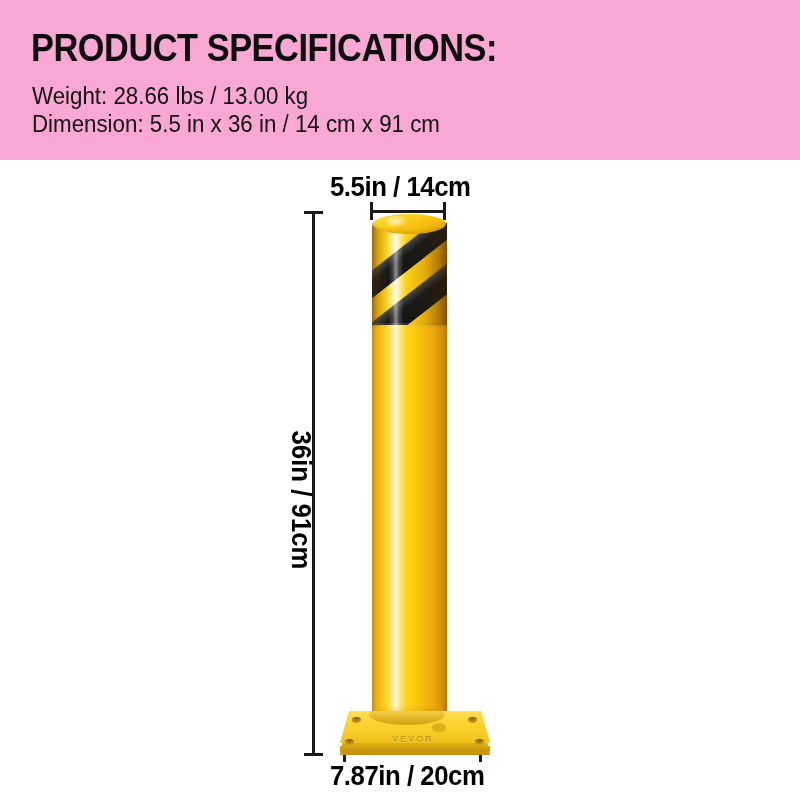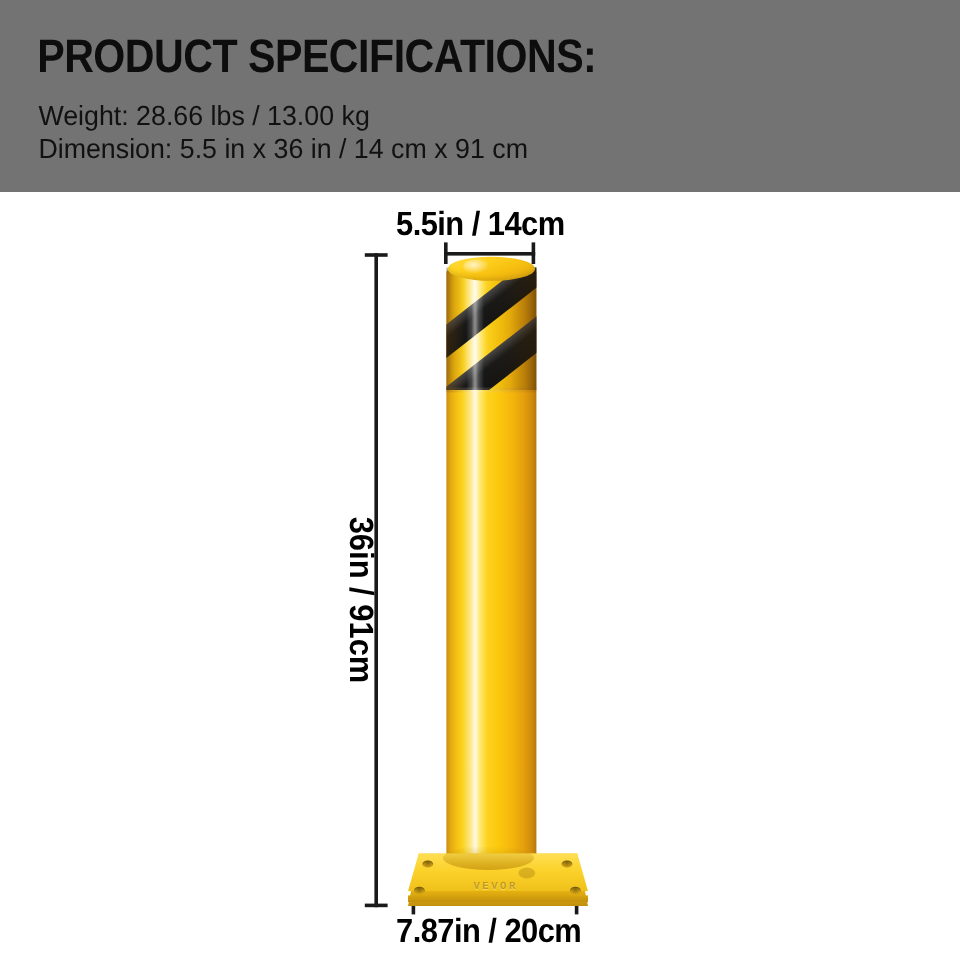--- a/index.html
+++ b/index.html
@@ -8,21 +8,21 @@
     background:#ffffff;
     font-family:"Liberation Sans", sans-serif;
     overflow:hidden;
     position:relative;
   }
   #stage{position:relative;width:800px;height:800px;overflow:hidden;background:#fff;}
 
   
   .header-band{
     position:absolute;left:0;top:0;width:800px;height:160px;
-    background:#737373;
+    background:#f9a8d4;
   }
   .spec-title{
     position:absolute;left:31px;top:26px;
     font-family:"Liberation Sans", sans-serif;
     font-weight:bold;
     font-size:39px;
     line-height:44px;
     letter-spacing:-0.5px;
     color:#0d0d0d;
     transform:scaleX(0.88);
@@ -222,21 +222,21 @@
   .bolt.b3{left:5px;top:36px;}
   .bolt.b4{left:135px;top:36px;}
   
   .weld{
     position:absolute;left:29px;top:2px;width:76px;height:20px;
     border-radius:50%;
     background:linear-gradient(to bottom, rgba(210,160,15,0.0), rgba(196,146,12,0.75));
   }
   .vevor-emboss{
     position:absolute;left:38px;top:30px;width:70px;height:12px;
-    font-family:Liberation Mono, monospace;
+    font-family:Liberation Sans, sans-serif;
     font-weight:bold;font-size:9px;letter-spacing:2px;
     color:rgba(150,112,10,0.55);
     text-align:center;line-height:12px;
     text-shadow:0 1px 0 rgba(255,235,150,0.55);
   }
   .vevor-badge{
     position:absolute;left:92px;top:20px;width:14px;height:9px;
     border-radius:50%;
     background:rgba(170,128,12,0.40);
   }

